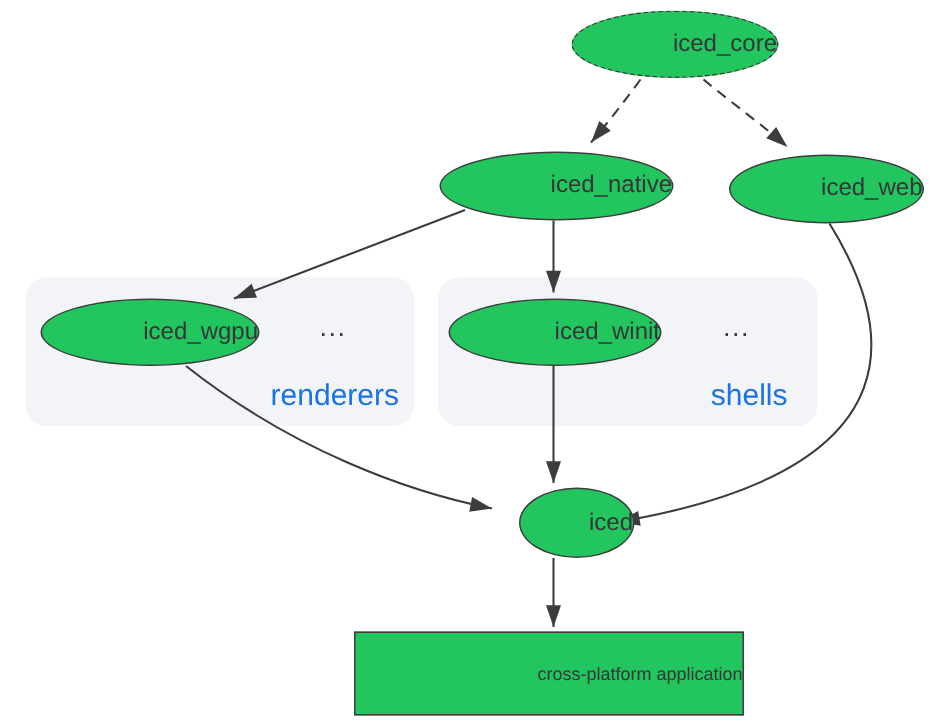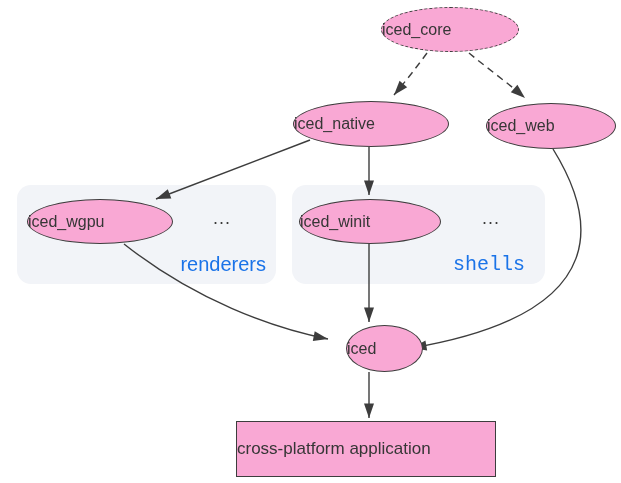--- a/index.html
+++ b/index.html
@@ -5,43 +5,43 @@
   html,body{margin:0;padding:0;background:#ffffff;}
   .canvas{
     position:relative;width:621px;height:483px;background:#ffffff;overflow:hidden;
     font-family:"Liberation Sans","DejaVu Sans",sans-serif;color:#3a3a3a;
   }
   .group{
     position:absolute;background:#f2f4f8;border-radius:14px;
   }
   .edges{position:absolute;left:0;top:0;width:621px;height:483px;pointer-events:none;}
   .node{
-    position:absolute;display:flex;align-items:center;justify-content:flex-start;
-    background:#f9a8d4;border:1.5px solid #3d3d3d;font-size:16px;color:#363636;
+    position:absolute;display:flex;align-items:center;justify-content:flex-end;
+    background:#22c55e;border:1.5px solid #3d3d3d;font-size:16px;color:#363636;
     box-sizing:border-box;white-space:nowrap;
   }
   .ellipse{border-radius:50%;}
   .dashed{border-style:dashed;}
-  .rect{border-width:1.8px;font-size:17px;}
+  .rect{border-width:1.8px;font-size:12px;}
   .ellipsis{position:absolute;font-size:18px;color:#3a3a3a;letter-spacing:1px;}
   .grouplabel{position:absolute;font-size:20px;color:#1a73e8;}
 </style>
 </head>
 <body>
 
 <div class="canvas">
 
   <div class="group" style="left:17px;top:185px;width:259px;height:99px;">
     <span class="ellipsis" style="left:196px;top:23px;">...</span>
     <span class="grouplabel" style="right:10px;bottom:8px;">renderers</span>
   </div>
 
   <div class="group" style="left:292px;top:185px;width:253px;height:99px;">
     <span class="ellipsis" style="left:190px;top:23px;">...</span>
-    <span class="grouplabel" style="right:20px;bottom:8px;font-family:Liberation Mono, monospace;">shells</span>
+    <span class="grouplabel" style="right:20px;bottom:8px;">shells</span>
   </div>
 
   <svg class="edges" viewBox="0 0 621 483" xmlns="http://www.w3.org/2000/svg">
     <defs>
       <marker id="arrow" markerUnits="userSpaceOnUse" markerWidth="17" markerHeight="13" refX="15" refY="5.5" orient="auto">
         <path d="M0.5,0.5 L15,5.5 L0.5,10.5 Z" fill="#3d3d3d"></path>
       </marker>
     </defs>
     <g fill="none" stroke="#3d3d3d" stroke-width="1.4">
       <path d="M427,53 C416,68 405,82 394,95" stroke-dasharray="7,5" marker-end="url(#arrow)"></path>

